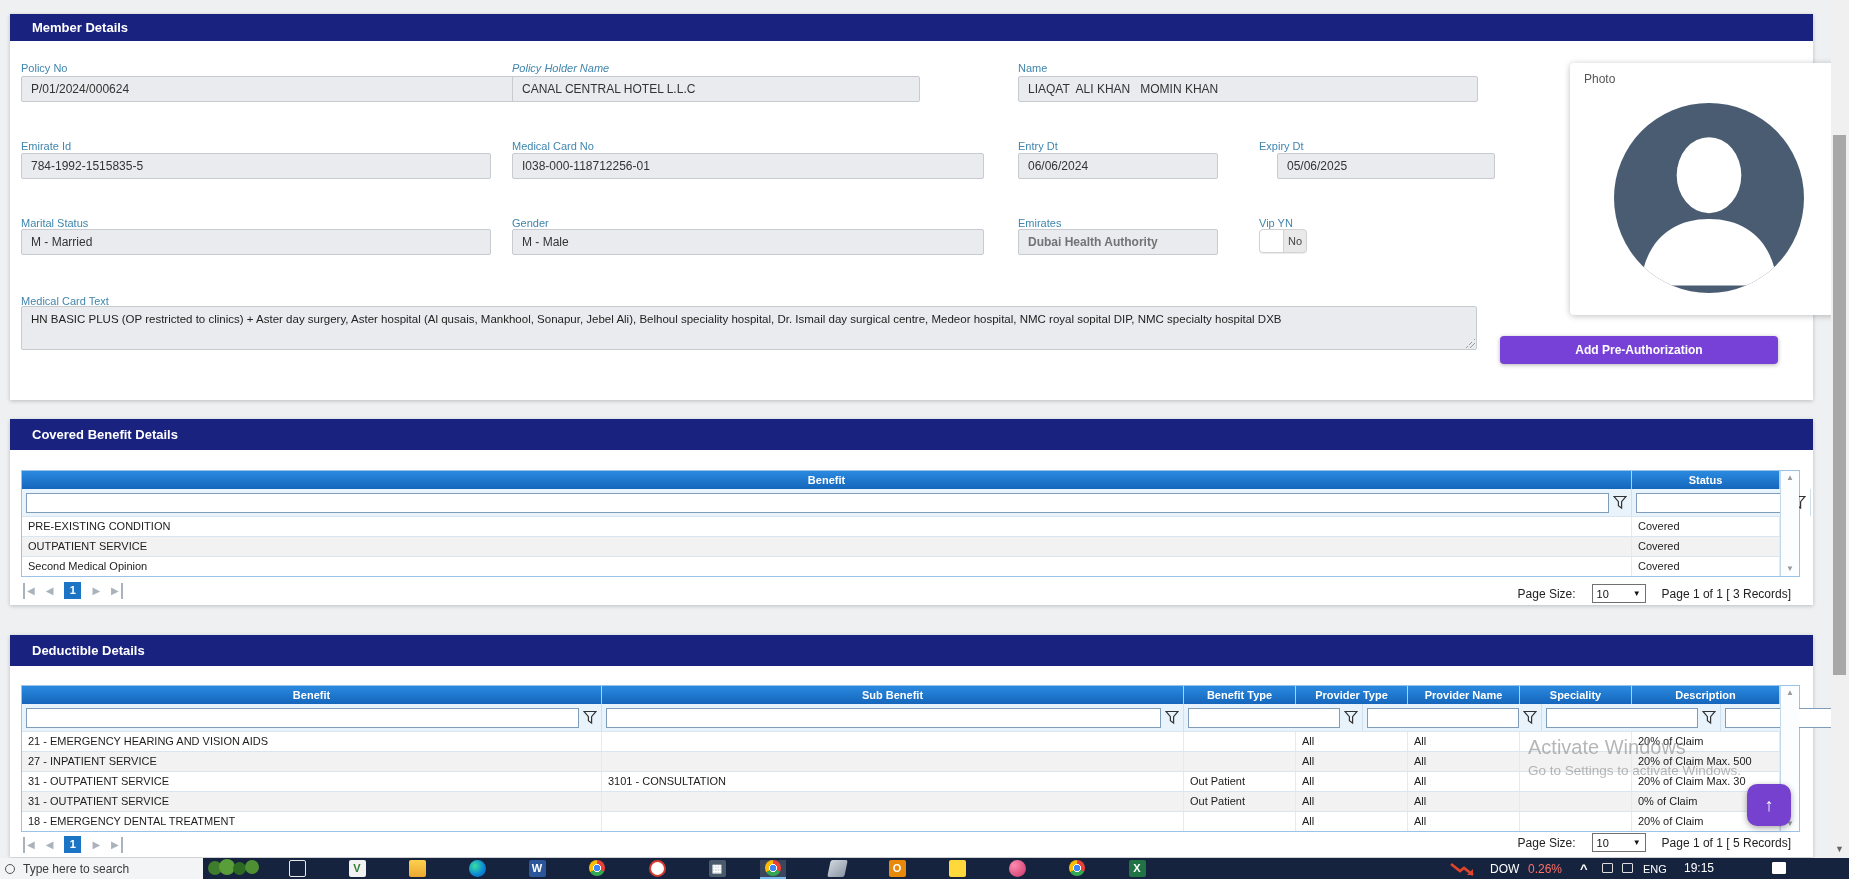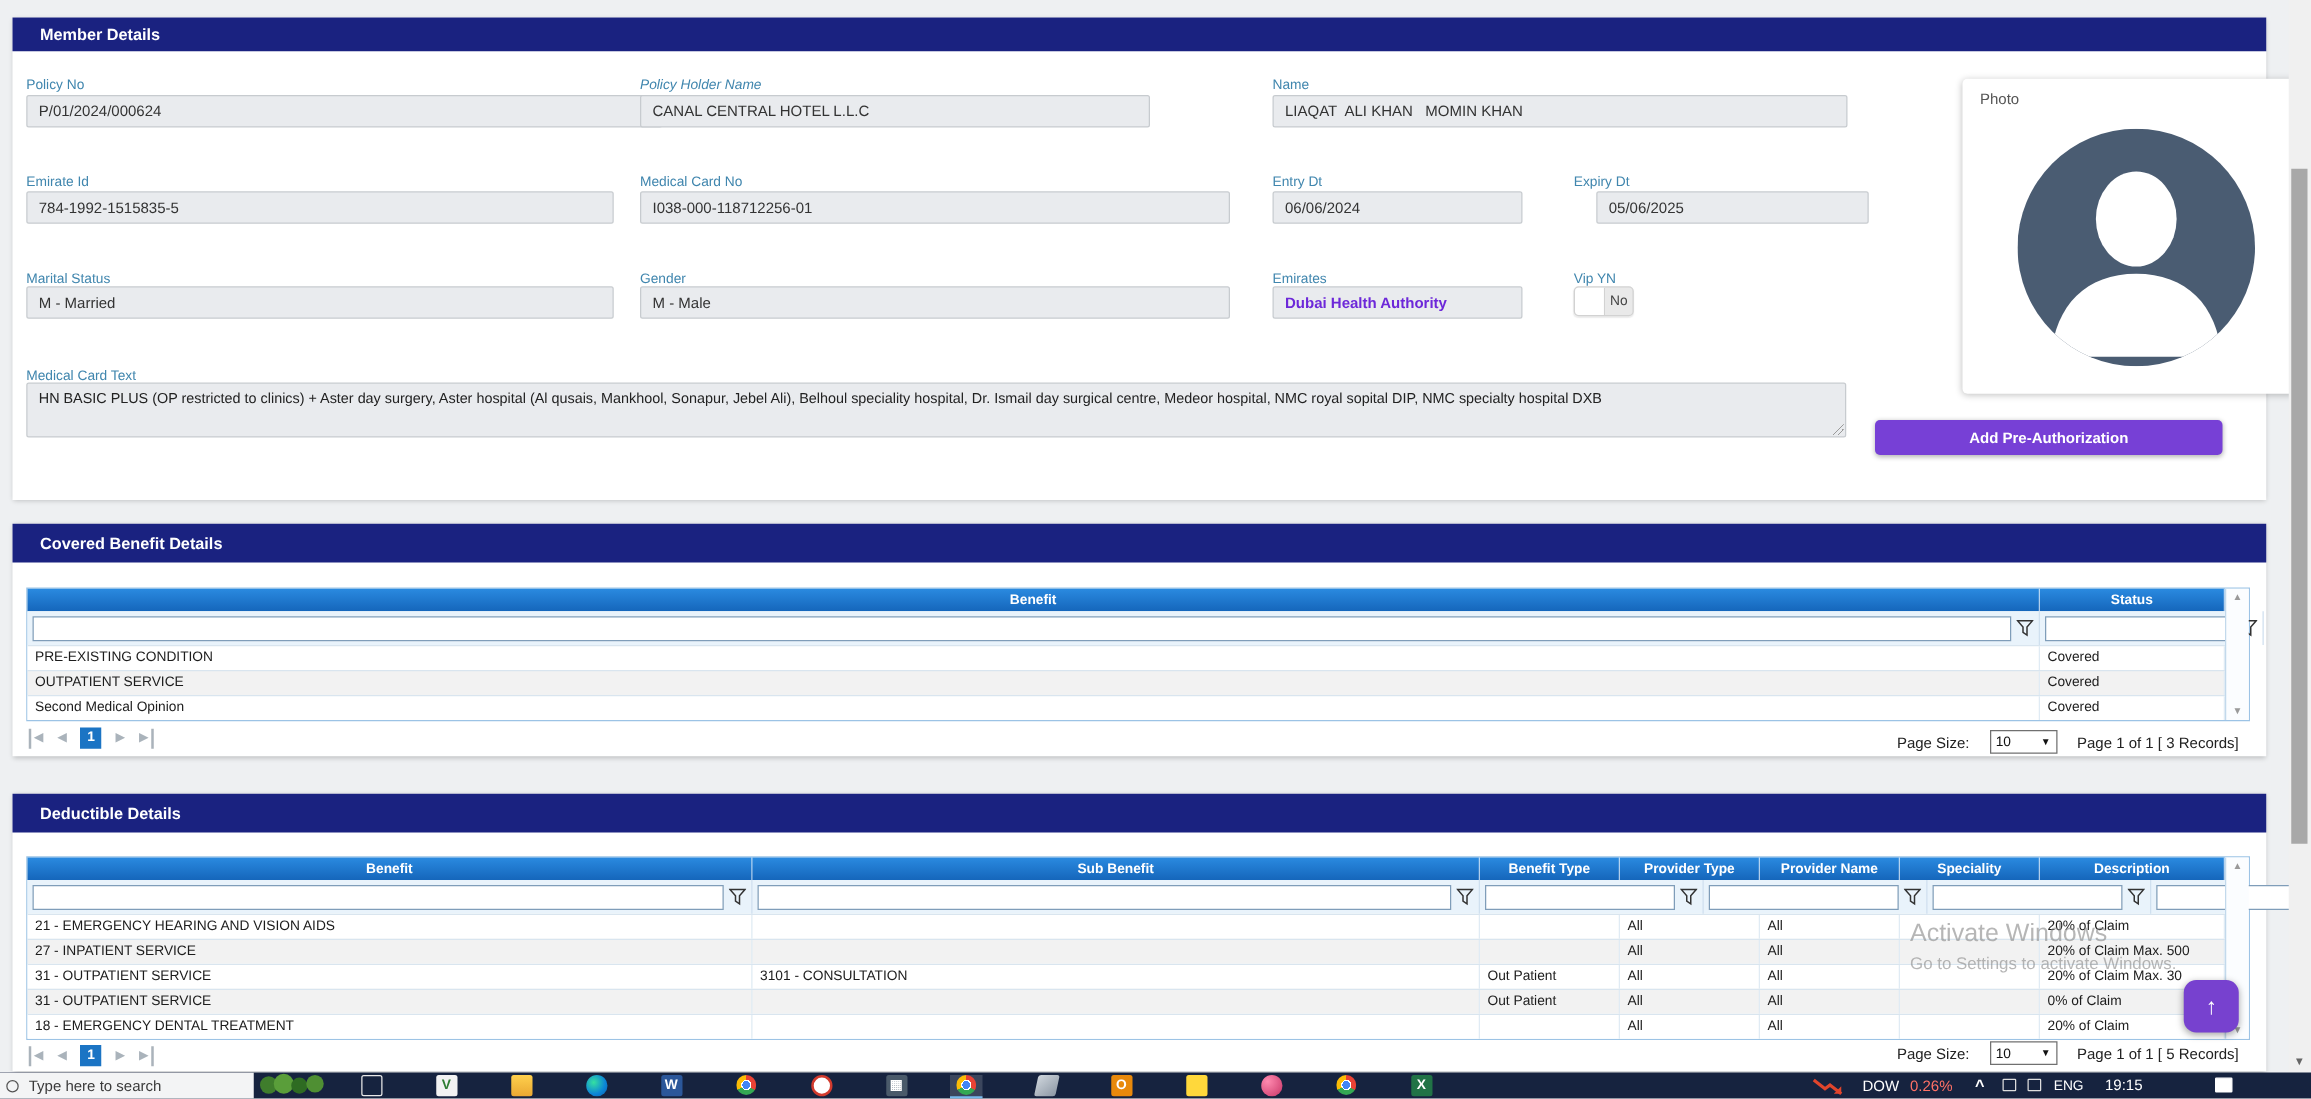--- a/index.html
+++ b/index.html
@@ -10,21 +10,21 @@
   
   .card { position:absolute; background:#fff; box-shadow:0 1px 4px rgba(0,0,0,.22); }
   .section-bar { position:absolute; left:0; top:0; right:0; background:#1a2280; color:#fff;
                  font-size:13px; font-weight:bold; display:flex; align-items:center; padding-left:22px; }
 
   
   .lbl { position:absolute; font-size:11px; color:#4086ae; white-space:nowrap; }
   .inp { position:absolute; background:#e9ebee; border:1px solid #c7cbcf; border-radius:2px;
          font-size:12px; color:#333; line-height:24px; padding:0 9px; height:26px;
          white-space:pre; overflow:hidden; }
-  .inp.red { color:#6d28d9; font-weight:bold; }
+  .inp.red { color:#737373; font-weight:bold; }
   .txtarea { position:absolute; background:#e9ebee; border:1px solid #c7cbcf; border-radius:2px;
          font-size:11.5px; color:#222; padding:6px 9px; overflow:hidden; }
   .resize-grip { position:absolute; right:2px; bottom:2px; width:9px; height:9px;
          background:linear-gradient(135deg, transparent 50%, #9a9a9a 50%, #9a9a9a 55%, transparent 55%, transparent 70%, #9a9a9a 70%, #9a9a9a 75%, transparent 75%); }
 
   
   .toggle { position:absolute; width:48px; height:24px; border:1px solid #d2d2d2; border-radius:4px;
             background:#e9e9e9; display:flex; overflow:hidden; box-shadow:0 1px 1px rgba(0,0,0,.08); }
   .toggle .knob { width:24px; background:#fff; border-right:1px solid #d2d2d2; border-radius:3px 0 0 3px; }
   .toggle .tlabel { flex:1; font-size:11px; color:#444; display:flex; align-items:center; justify-content:center; }

